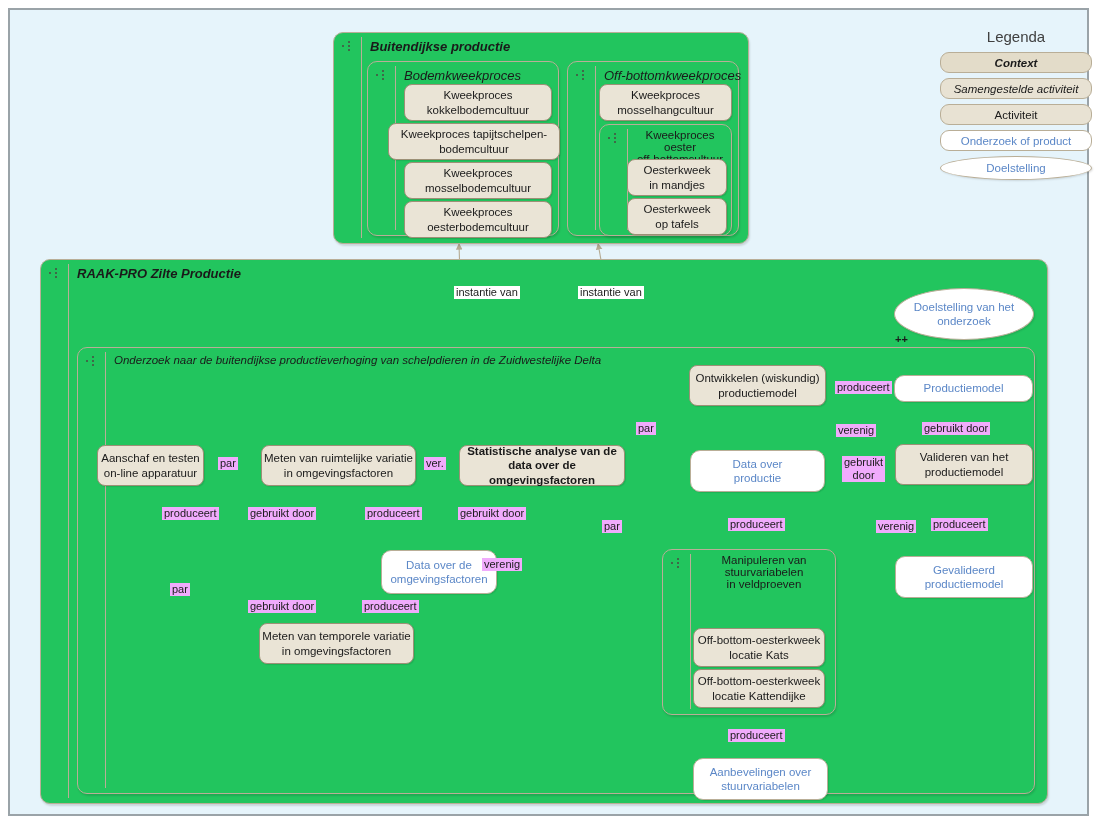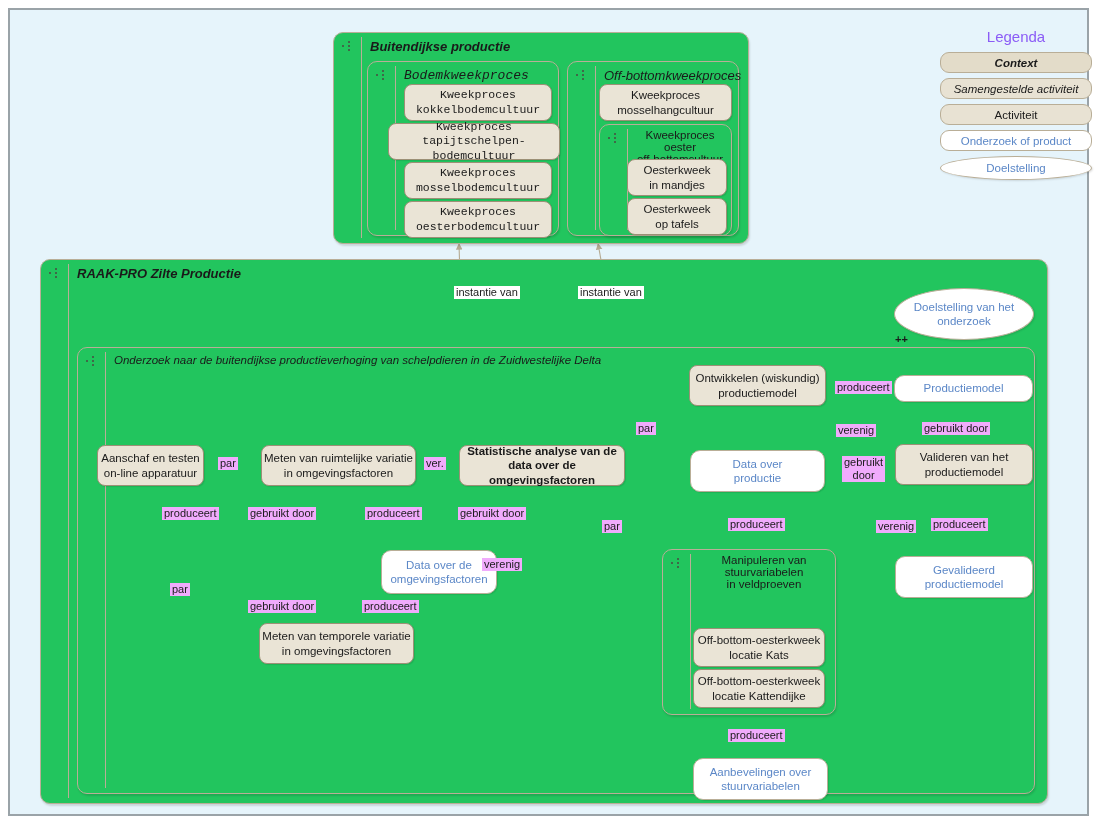--- a/index.html
+++ b/index.html
@@ -123,21 +123,21 @@
 
   
   #legend {
     position: absolute;
     left: 930px; top: 18px;
     width: 152px;
   }
   #legend .legend-title {
     text-align: center;
     font-size: 15px;
-    color: #8b5cf6;
+    color: #404040;
     margin-bottom: 7px;
   }
   .legend-item {
     height: 21px;
     margin-bottom: 5px;
     display: flex;
     align-items: center;
     justify-content: center;
     font-size: 11.5px;
     box-sizing: border-box;
@@ -221,21 +221,21 @@
   <div class="context" style="left:323px; top:22px; width:416px; height:212px;">
     <span class="ctx-marker">
       <span class="dot"></span>
         <span class="v1"></span>
         <span class="v2"></span>
         <span class="v3"></span>
     </span>
     <div class="ctx-rail"></div>
     <div class="ctx-title">Buitendijkse productie</div>
 
-    <div class="context subctx" style="left:33px; top:28px; width:192px; height:175px;font-family:Liberation Mono, monospace;">
+    <div class="context subctx" style="left:33px; top:28px; width:192px; height:175px;">
       <span class="ctx-marker">
         <span class="dot"></span>
           <span class="v1"></span>
           <span class="v2"></span>
           <span class="v3"></span>
       </span>
       <div class="ctx-rail"></div>
       <div class="ctx-title">Bodemkweekproces</div>
       <div class="node activity" style="left:36px; top:22px; width:148px; height:37px;">
         <span style="white-space: pre-line;">Kweekproces

